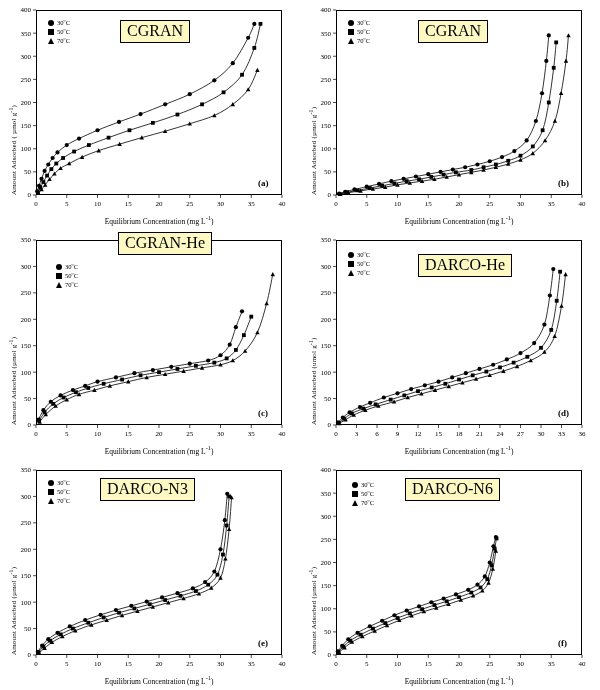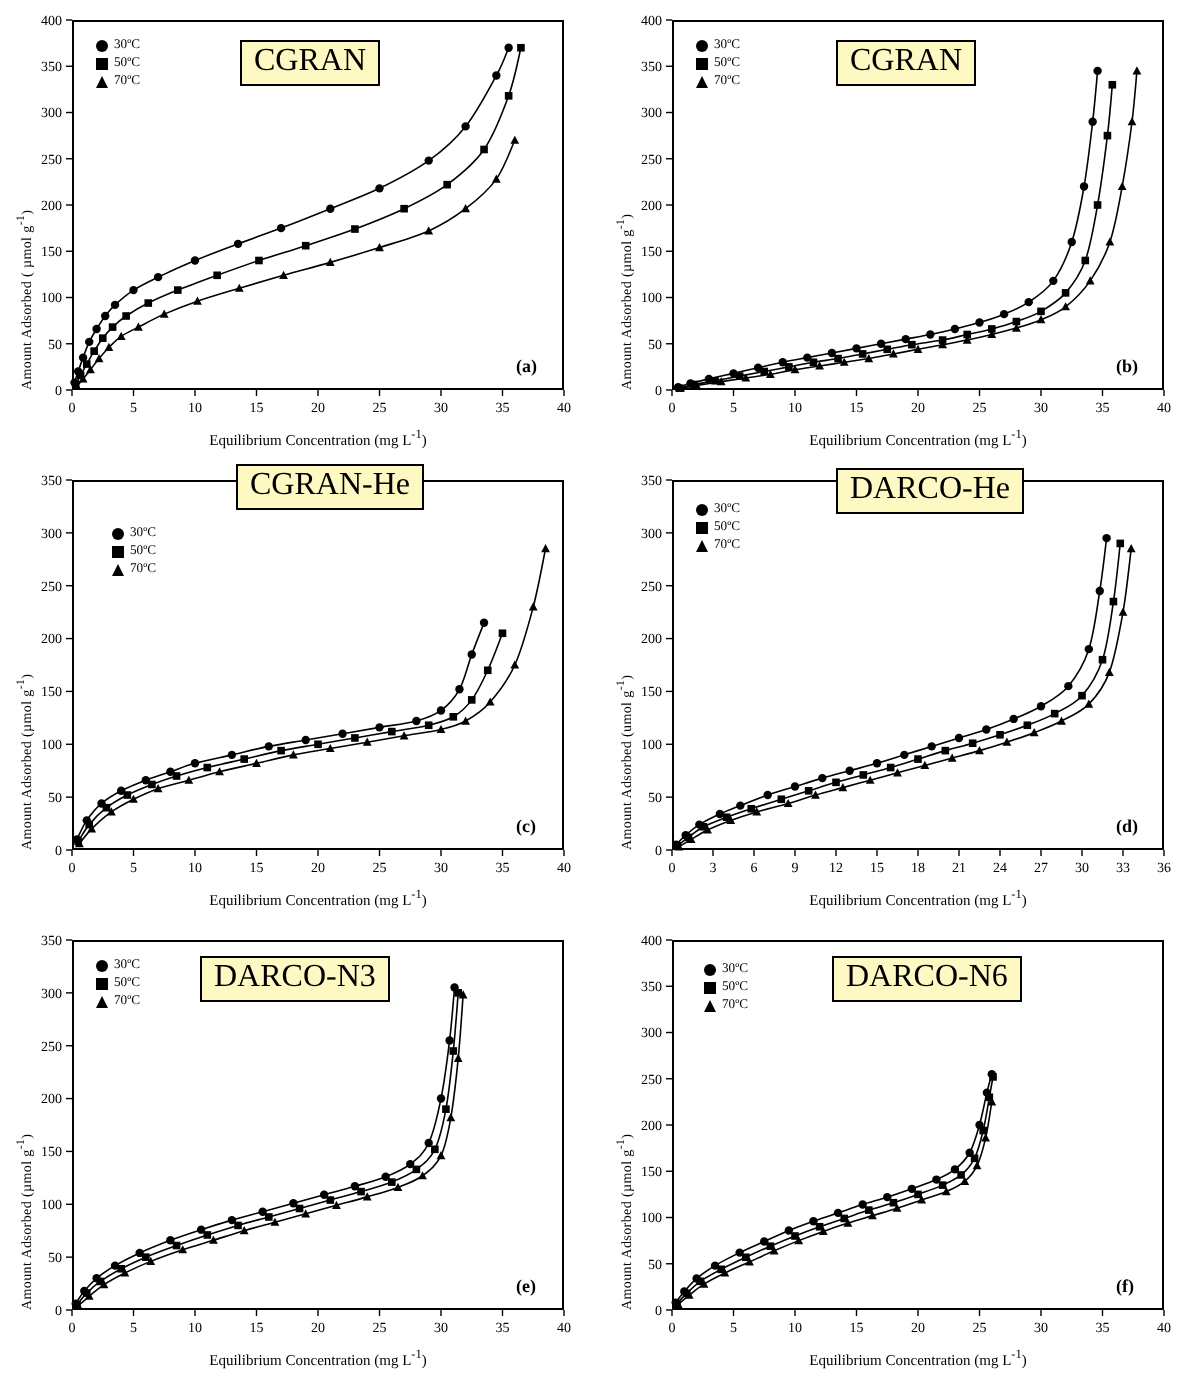--- a/index.html
+++ b/index.html
@@ -483,21 +483,21 @@
         <polygon points="176.08333333333331,146.7142857142857 173.88333333333333,150.81428571428572 178.2833333333333,150.81428571428572" fill="#000"></polygon>
         <polygon points="189.75,143.0142857142857 187.55,147.11428571428573 191.95,147.11428571428573" fill="#000"></polygon>
         <polygon points="203.41666666666669,138.78571428571428 201.2166666666667,142.8857142857143 205.61666666666667,142.8857142857143" fill="#000"></polygon>
         <polygon points="217.08333333333334,134.0285714285714 214.88333333333335,138.12857142857143 219.28333333333333,138.12857142857143" fill="#000"></polygon>
         <polygon points="230.75,128.2142857142857 228.55,132.31428571428572 232.95,132.31428571428572" fill="#000"></polygon>
         <polygon points="244.41666666666666,119.75714285714285 242.21666666666667,123.85714285714285 246.61666666666665,123.85714285714285" fill="#000"></polygon>
         <polygon points="254.66666666666666,103.9 252.46666666666667,108 256.8666666666667,108" fill="#000"></polygon>
         <polygon points="261.5,73.77142857142857 259.3,77.87142857142857 263.7,77.87142857142857" fill="#000"></polygon>
         <polygon points="265.6,42.057142857142864 263.40000000000003,46.15714285714286 267.8,46.15714285714286" fill="#000"></polygon>
       </svg>
-    <div class="ptitle" style="left:118px;top:4px;">DARCO-He</div>
+    <div class="ptitle" style="left:118px;top:24px;">DARCO-He</div>
     <div class="legend" style="left:48px;top:20px;">
       <div class="legrow">
           <span class="sym circle"></span>
           <span>30ºC</span>
         </div>
       <div class="legrow">
           <span class="sym square"></span>
           <span>50ºC</span>
         </div>
       <div class="legrow">
@@ -714,21 +714,21 @@
         <polygon points="123.94500000000001,149.225 121.745,153.32500000000002 126.14500000000001,153.32500000000002" fill="#000"></polygon>
         <polygon points="136.245,145.52499999999998 134.04500000000002,149.625 138.445,149.625" fill="#000"></polygon>
         <polygon points="148.54500000000002,141.825 146.34500000000003,145.925 150.745,145.925" fill="#000"></polygon>
         <polygon points="160.84500000000003,137.6625 158.64500000000004,141.76250000000002 163.04500000000002,141.76250000000002" fill="#000"></polygon>
         <polygon points="173.145,133.5 170.94500000000002,137.60000000000002 175.345,137.60000000000002" fill="#000"></polygon>
         <polygon points="182.37,128.4125 180.17000000000002,132.51250000000002 184.57,132.51250000000002" fill="#000"></polygon>
         <polygon points="188.52,120.55 186.32000000000002,124.64999999999999 190.72,124.64999999999999" fill="#000"></polygon>
         <polygon points="192.825,106.675 190.625,110.77499999999999 195.02499999999998,110.77499999999999" fill="#000"></polygon>
         <polygon points="195.9,88.6375 193.70000000000002,92.7375 198.1,92.7375" fill="#000"></polygon>
       </svg>
-    <div class="ptitle" style="left:116px;top:18px;text-align:right;">DARCO-N6</div>
+    <div class="ptitle" style="left:105px;top:18px;text-align:right;">DARCO-N6</div>
     <div class="legend" style="left:52px;top:20px;">
       <div class="legrow">
           <span class="sym circle"></span>
           <span>30ºC</span>
         </div>
       <div class="legrow">
           <span class="sym square"></span>
           <span>50ºC</span>
         </div>
       <div class="legrow">

